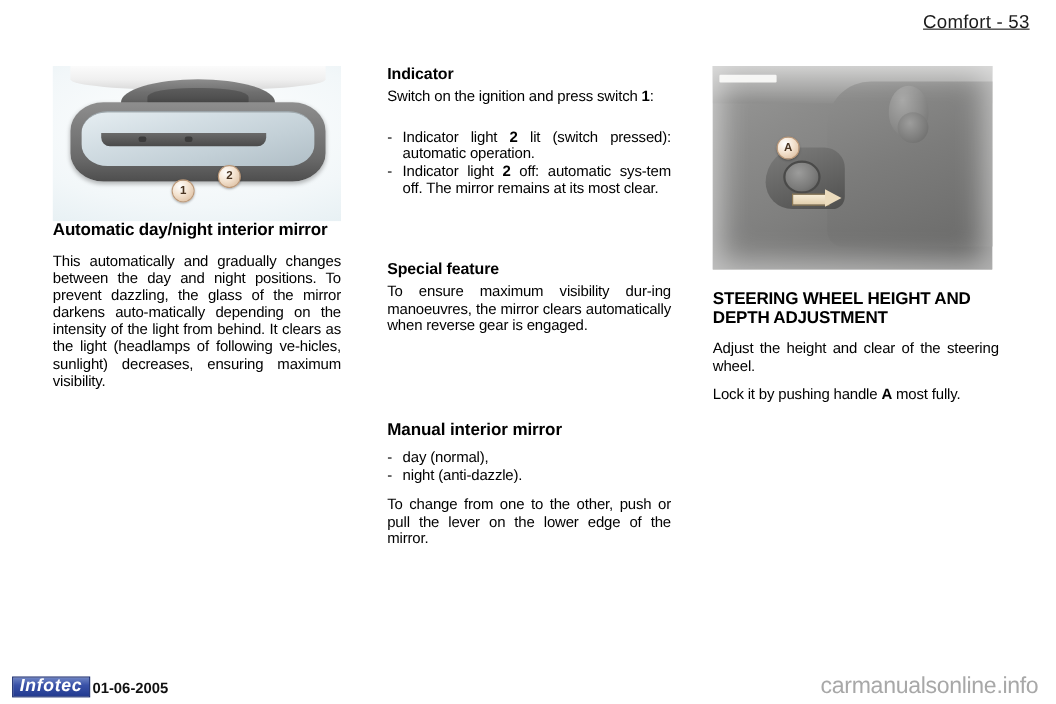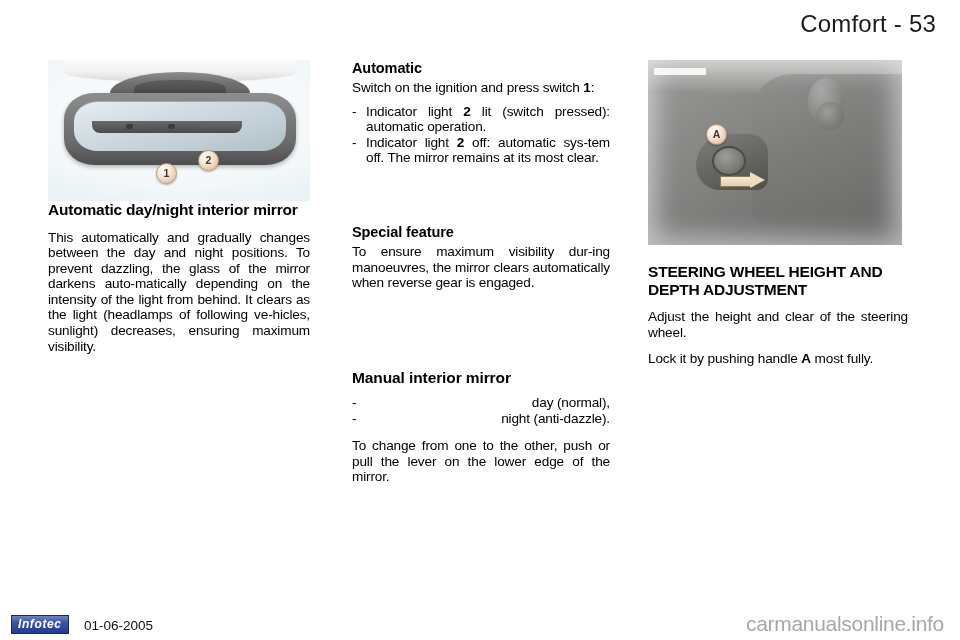--- a/index.html
+++ b/index.html
@@ -22,25 +22,26 @@
     position: absolute;
     top: 10px;
     left: 0;
     width: 960px;
     height: 34px;
   }
   #page-header .header-title {
     position: absolute;
     right: 24px;
     top: 0;
-    font-size: 24px;
+    font-size: 17px;
     font-weight: normal;
     letter-spacing: 0.2px;
     white-space: nowrap;
     color: #1a1a1a;
+    text-decoration: underline;
   }
 
   
   .column {
     position: absolute;
     top: 60px;
   }
   #col-left  { left: 48px;  width: 262px; }
   #col-mid   { left: 352px; width: 258px; }
   #col-right { left: 648px; width: 260px; }
@@ -68,21 +69,21 @@
     letter-spacing: -0.2px;
   }
   p.body {
     font-size: 13.6px;
     line-height: 15.6px;
     margin: 0 0 11px 0;
     text-align: justify;
     text-justify: inter-word;
     letter-spacing: -0.15px;
   }
-  p.body.tight { margin-bottom: 8px; }
+  p.body.tight { margin-bottom: 21px; }
   p.body.nojust { text-align: left; }
   b { font-weight: bold; }
 
   ul.dashlist {
     list-style: none;
     margin: 0 0 11px 0;
     padding: 0;
   }
   ul.dashlist li {
     font-size: 13.6px;
@@ -93,21 +94,21 @@
     text-justify: inter-word;
     letter-spacing: -0.15px;
     margin-bottom: 0px;
   }
   ul.dashlist li::before {
     content: "-";
     position: absolute;
     left: 0;
     top: 0;
   }
-  ul.dashlist.loose li { text-align: right; margin-bottom: 1px; }
+  ul.dashlist.loose li { text-align: left; margin-bottom: 1px; }
 
   
   .figure { position: relative; }
   #fig-mirror {
     width: 262px;
     height: 141px;
     background:
       radial-gradient(ellipse 150% 120% at 50% 40%, #ffffff 0%, #f2f7f9 42%, #e2edf1 70%, #dbe8ed 100%);
     overflow: hidden;
   }
@@ -294,33 +295,33 @@
     width: 960px;
     height: 46px;
   }
   #infotec-logo {
     position: absolute;
     left: 11px;
     bottom: 6px;
     padding: 2px 6px 3px 6px;
     background: linear-gradient(180deg, #6e84c4 0%, #3a52a8 40%, #223a90 100%);
     color: #ffffff;
-    font-size: 12px;
+    font-size: 16px;
     font-weight: bold;
     letter-spacing: 0.6px;
     font-style: italic;
     line-height: 12px;
     border: 1px solid #16286e;
   }
   #footer-date {
     position: absolute;
     left: 84px;
     bottom: 6px;
     font-size: 13.5px;
-    font-weight: normal;
+    font-weight: bold;
     line-height: 16px;
     color: #111111;
   }
   #watermark {
     position: absolute;
     right: 16px;
     bottom: 4px;
     font-size: 21px;
     color: #a8a8a8;
     letter-spacing: -0.3px;
@@ -352,21 +353,21 @@
   </div>
 
   <h2 class="h-main" style="">Automatic day/night interior mirror</h2>
 
   <p class="body">This automatically and gradually changes between the day and night positions. To prevent dazzling, the glass of the mirror darkens auto-matically depending on the intensity of the light from behind. It clears as the light (headlamps of following ve-hicles, sunlight) decreases, ensuring maximum visibility.</p>
 
 </div>
 
 <div class="column" id="col-mid">
 
-  <h3 class="h-sub">Automatic</h3>
+  <h3 class="h-sub">Indicator</h3>
 
   <p class="body tight"><span>Switch on the ignition and press switch </span><b>1</b><span>:</span></p>
 
   <ul class="dashlist">
     <li><span>Indicator light </span><b>2</b><span> lit (switch pressed): automatic operation.</span></li>
     <li><span>Indicator light </span><b>2</b><span> off: automatic sys-tem off. The mirror remains at its most clear.</span></li>
   </ul>
 
   <h3 class="h-sub" style="margin-top:58px;">Special feature</h3>
   <p class="body">To ensure maximum visibility dur-ing manoeuvres, the mirror clears automatically when reverse gear is engaged.</p>

